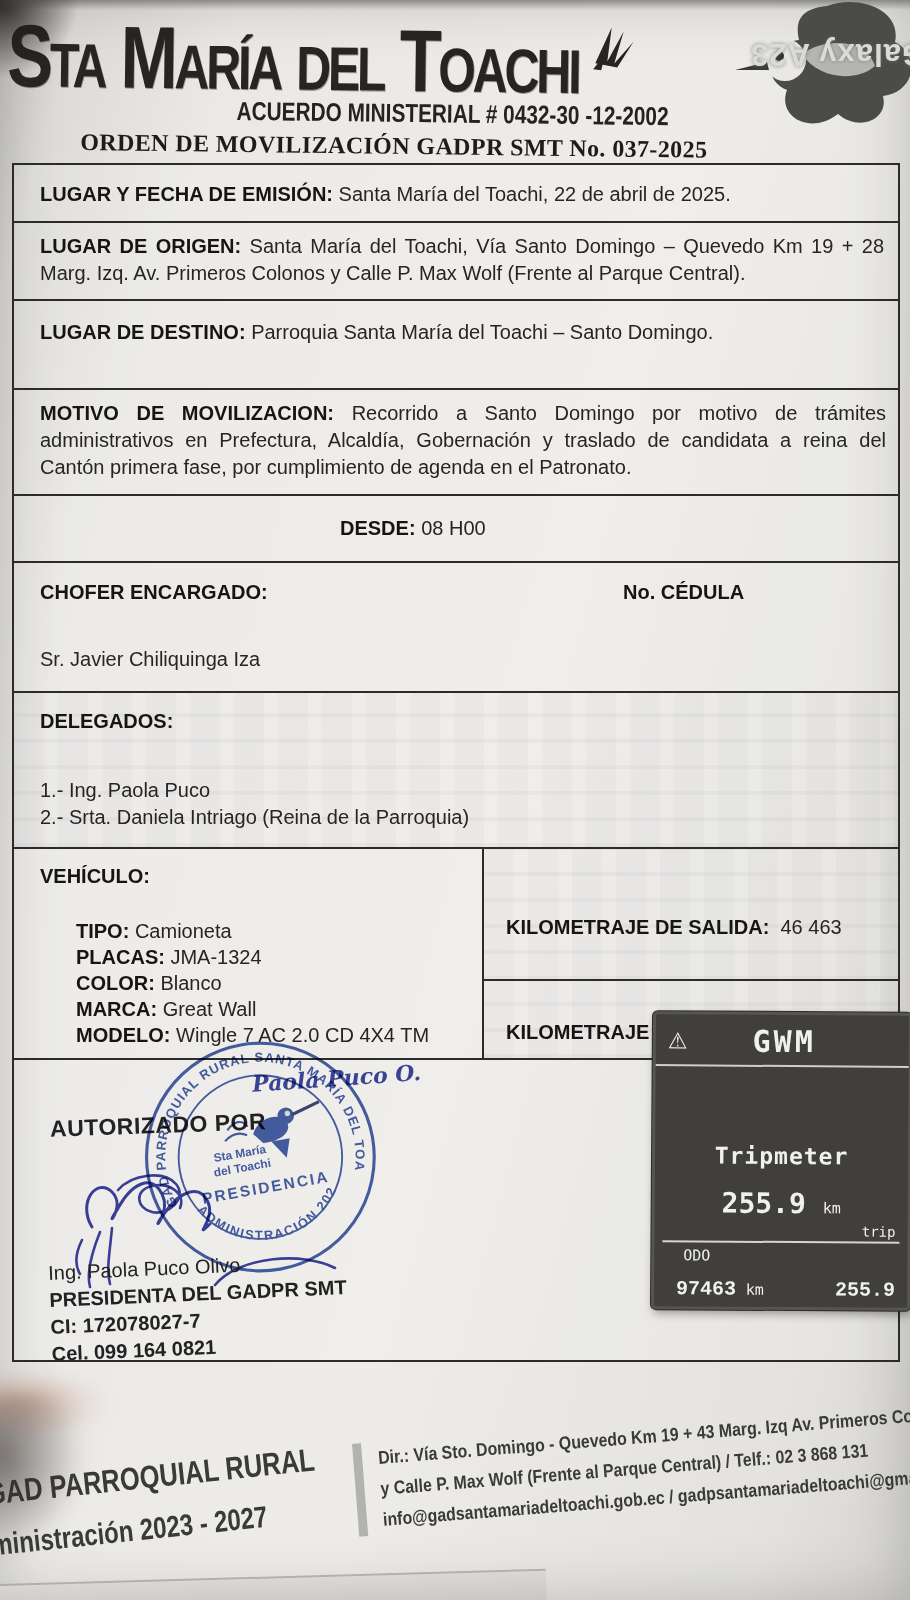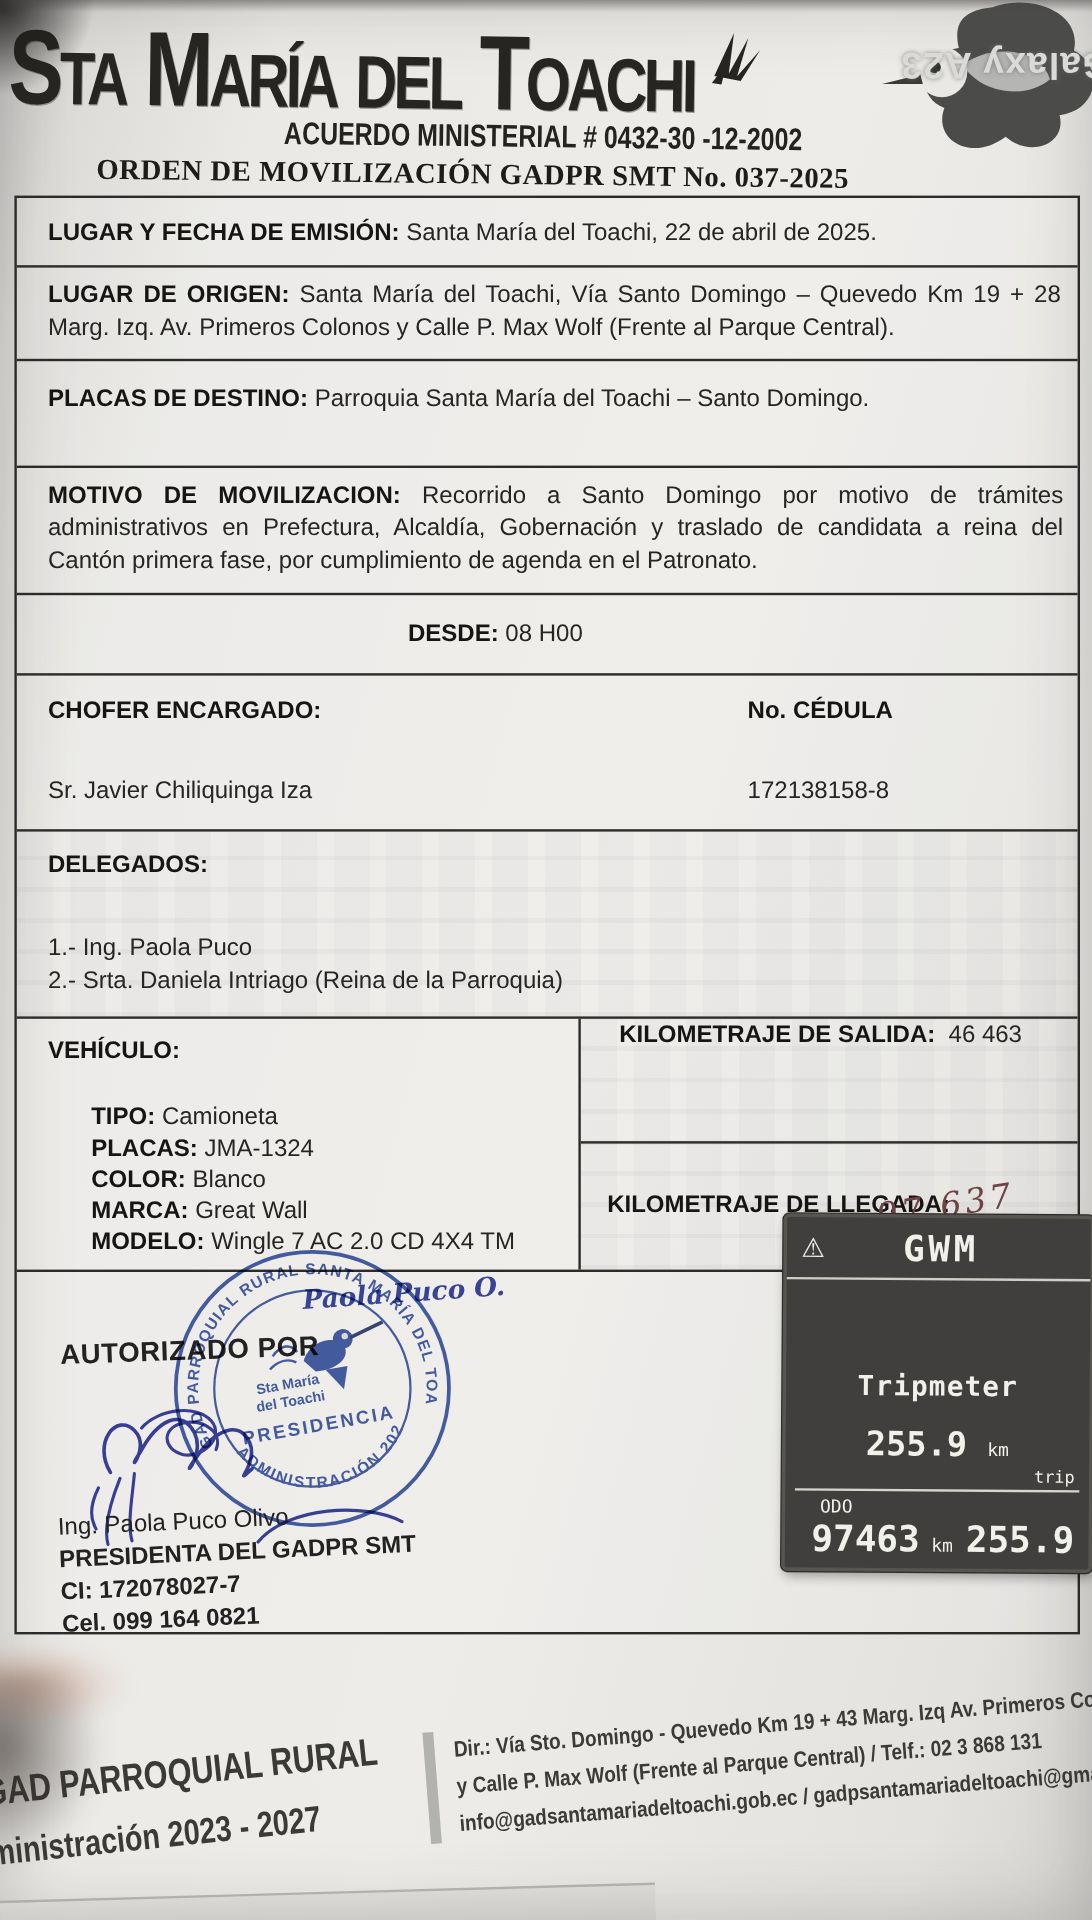--- a/index.html
+++ b/index.html
@@ -39,21 +39,21 @@
   .r-chofer .line2{margin-top:40px;}
   .r-delegados{padding:15px 20px 16px 26px;}
   .deleg-list{margin-top:42px;}
   .bleed{background-image:repeating-linear-gradient(0deg,rgba(105,105,120,.055) 0 4px,rgba(105,105,120,0) 4px 26px),
          repeating-linear-gradient(90deg,rgba(105,105,120,.04) 0 30px,rgba(105,105,120,0) 30px 44px);}
   .r-vehiculo{display:flex;padding:0;}
   .veh-left{flex:0 0 432px;border-right:2px solid #2c2b29;padding:14px 10px 10px 26px;}
   .veh-specs{margin-top:28px;margin-left:36px;}
   .veh-specs div{line-height:26px;}
   .veh-right{flex:1;display:flex;flex-direction:column;}
-  .km-salida{height:102px;border-bottom:2px solid #2c2b29;display:flex;align-items:flex-start;padding-left:32px;}
+  .km-salida{height:102px;border-bottom:2px solid #2c2b29;display:flex;align-items:center;padding-left:22px;margin-top:28px;}
   .km-llegada{flex:1;position:relative;padding:38px 0 0 22px;}
   .hand{position:absolute;right:52px;top:38px;font-family:"DejaVu Serif",serif;font-style:italic;font-size:28px;
     font-weight:400;letter-spacing:3px;color:#6d4345;transform:rotate(-9deg);}
   .r-auth{height:300px;}
   .auth-label{position:absolute;left:36px;top:52px;font-size:23px;font-weight:700;letter-spacing:.5px;transform:rotate(-2deg);}
   .name-block{position:absolute;left:36px;top:200px;font-size:20px;line-height:27px;transform:rotate(-2.5deg);transform-origin:left;}
   .name-block .b{font-weight:700;}
   .stamp{position:absolute;left:128px;top:-22px;transform:rotate(-10deg);mix-blend-mode:multiply;opacity:.93;}
   .sig-script{position:absolute;left:238px;top:5px;font-family:"DejaVu Serif",serif;font-style:italic;font-weight:700;
     font-size:22px;color:#3b49a0;transform:rotate(-4deg);mix-blend-mode:multiply;}
@@ -67,21 +67,21 @@
   .warn{font-family:"DejaVu Sans",sans-serif;font-size:22px;line-height:1;}
   .gwm{flex:1;text-align:center;font-size:30px;font-weight:700;letter-spacing:3px;margin-right:14px;}
   .dash-mid{text-align:center;margin-top:76px;}
   .trip-title{font-size:23px;font-weight:700;letter-spacing:1px;}
   .trip-val{margin-top:18px;font-size:28px;font-weight:700;}
   .unit{font-size:15px;font-weight:400;}
   .dash-line{position:absolute;left:8px;right:8px;bottom:64px;border-top:2px solid #d6d6cf;}
   .trip-tag{position:absolute;right:12px;bottom:68px;font-size:14px;}
   .odo-tag{position:absolute;left:29px;bottom:42px;font-size:15px;}
   .odo-row{position:absolute;left:22px;right:12px;bottom:6px;display:flex;justify-content:space-between;align-items:baseline;}
-  .big{font-size:30px;font-weight:700;}
+  .big{font-size:20px;font-weight:700;font-family:Liberation Mono, monospace;}
   
   .footer{position:absolute;left:0;top:1430px;width:100%;height:170px;color:#3a3a38;}
   .org{position:absolute;left:-16px;top:46px;transform:rotate(-6deg);transform-origin:left top;font-weight:700;}
   .org div{white-space:nowrap;transform:scaleX(.8);transform-origin:left;}
   .org .l1{font-size:32px;}
   .org .l2{font-size:30px;margin-top:16px;}
   .addr{position:absolute;left:352px;top:14px;transform:rotate(-4.5deg);transform-origin:left top;
     border-left:9px solid #b2b2af;padding-left:16px;font-weight:700;}
   .addr div{white-space:nowrap;transform:scaleX(.86);transform-origin:left;font-size:18.5px;line-height:31px;}
   
@@ -128,41 +128,40 @@
       <span class="lbl">LUGAR Y FECHA DE EMISIÓN:</span>
       <span class="val">Santa María del Toachi, 22 de abril de 2025.</span>
     </section>
 
     <section class="row r-origen">
       <span class="lbl">LUGAR DE ORIGEN:</span>
       <span class="val">Santa María del Toachi, Vía Santo Domingo – Quevedo Km 19 + 28 Marg. Izq. Av. Primeros Colonos y Calle P. Max Wolf (Frente al Parque Central).</span>
     </section>
 
     <section class="row r-destino">
-      <span class="lbl">PLACAS DE DESTINO:</span>
+      <span class="lbl">LUGAR DE DESTINO:</span>
       <span class="val">Parroquia Santa María del Toachi – Santo Domingo.</span>
     </section>
 
     <section class="row r-motivo">
       <span class="lbl">MOTIVO DE MOVILIZACION:</span>
       <span class="val">Recorrido a Santo Domingo por motivo de trámites administrativos en Prefectura, Alcaldía, Gobernación y traslado de candidata a reina del Cantón primera fase, por cumplimiento de agenda en el Patronato.</span>
     </section>
 
     <section class="row r-tiempo">
       <span class="g2"><span class="lbl">DESDE:</span> <span class="val">08 H00</span></span>
     </section>
 
     <section class="row r-chofer">
       <div class="cols line1">
         <span class="lbl">CHOFER ENCARGADO:</span>
         <span class="lbl c2">No. CÉDULA</span>
       </div>
       <div class="cols line2">
         <span class="val">Sr. Javier Chiliquinga Iza</span>
-        <span class="val c2">172138158-8</span>
       </div>
     </section>
 
     <section class="row r-delegados bleed">
       <div class="lbl">DELEGADOS:</div>
       <div class="deleg-list">
         <div class="val">1.- Ing. Paola Puco</div>
         <div class="val">2.- Srta. Daniela Intriago (Reina de la Parroquia)</div>
       </div>
     </section>

